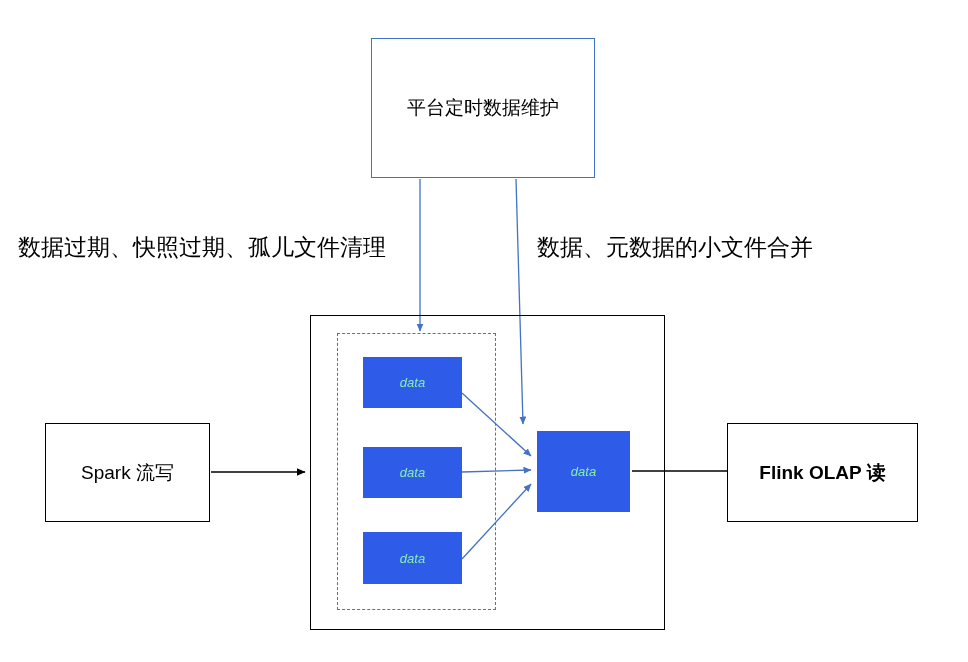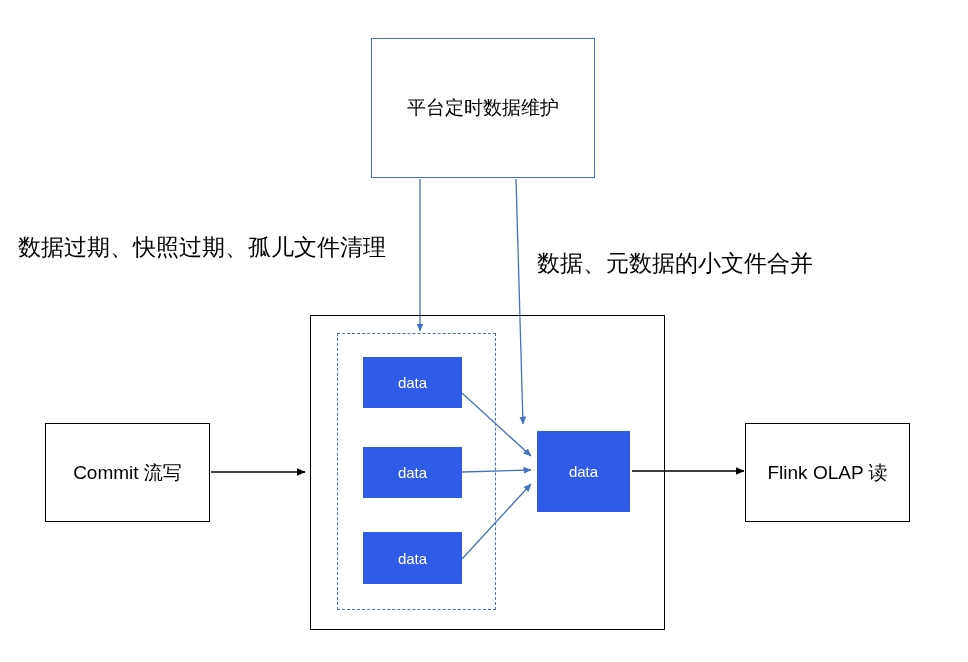--- a/index.html
+++ b/index.html
@@ -29,58 +29,59 @@
     border: 1px solid var(--blue_stroke, #4472C4);
     font-size: 19px;
     line-height: 1.55;
   }
 
   .black-box {
     border: 1.5px solid var(--black_stroke, #000);
     font-size: 19px;
   }
   .flink-write { left: 45px;  top: 423px; width: 165px; height: 99px; }
-  .flink-olap  { left: 745px; top: 423px; width: 165px; height: 99px; }
+  .flink-olap  { left: 727px; top: 423px; width: 191px; height: 99px; font-weight: bold; }
 
   .container-box {
     position: absolute;
     left: 310px; top: 315px; width: 355px; height: 315px;
     border: 1.5px solid var(--black_stroke, #000);
     background: transparent;
   }
 
   .dashed-box {
     position: absolute;
     left: 337px; top: 333px; width: 159px; height: 277px;
     border: 1.5px dashed var(--blue_stroke, #4472C4);
     background: transparent;
   }
 
   .data-box {
     position: absolute;
     background: var(--blue_fill, #2E5BE8);
-    color: #ffffff;
-    font-size: 15px;
+    color: #86efac;
+    font-size: 13px;
     display: flex;
     align-items: center;
     justify-content: center;
+    font-style: italic;
   }
   .data-1 { left: 363px; top: 357px; width: 99px; height: 51px; }
   .data-2 { left: 363px; top: 447px; width: 99px; height: 51px; }
   .data-3 { left: 363px; top: 532px; width: 99px; height: 52px; }
   .data-merged { left: 537px; top: 431px; width: 93px; height: 81px; }
 
   .free-label {
     position: absolute;
     font-size: 23px;
     white-space: nowrap;
     color: #000;
   }
   .label-cleanup    { left: 18px;  top: 232px; }
-  .label-compaction { left: 537px; top: 232px; margin-top: 16px; }
+  .label-compaction { left: 537px; top: 232px; }
   .label-commit     { left: 147px; top: 376px; }
 
   .arrows-layer {
     position: absolute;
     left: 0; top: 0;
     width: 968px; height: 662px;
     pointer-events: none;
   }
   .arrow-blue  { stroke: var(--blue_stroke, #4472C4); stroke-width: 1.3; fill: none; }
   .arrow-black { stroke: var(--black_stroke, #000);   stroke-width: 1.3; fill: none; }
@@ -130,19 +131,19 @@
   </div>
   <div class="data-box data-3">
     <span>data</span>
   </div>
 
   <div class="data-box data-merged">
     <span>data</span>
   </div>
 
   <div class="node black-box flink-write">
-    <div>Commit 流写</div>
+    <div>Spark 流写</div>
   </div>
   <div class="node black-box flink-olap">
     <div>Flink OLAP 读</div>
   </div>
 
 </div>
 
 </body></html>

